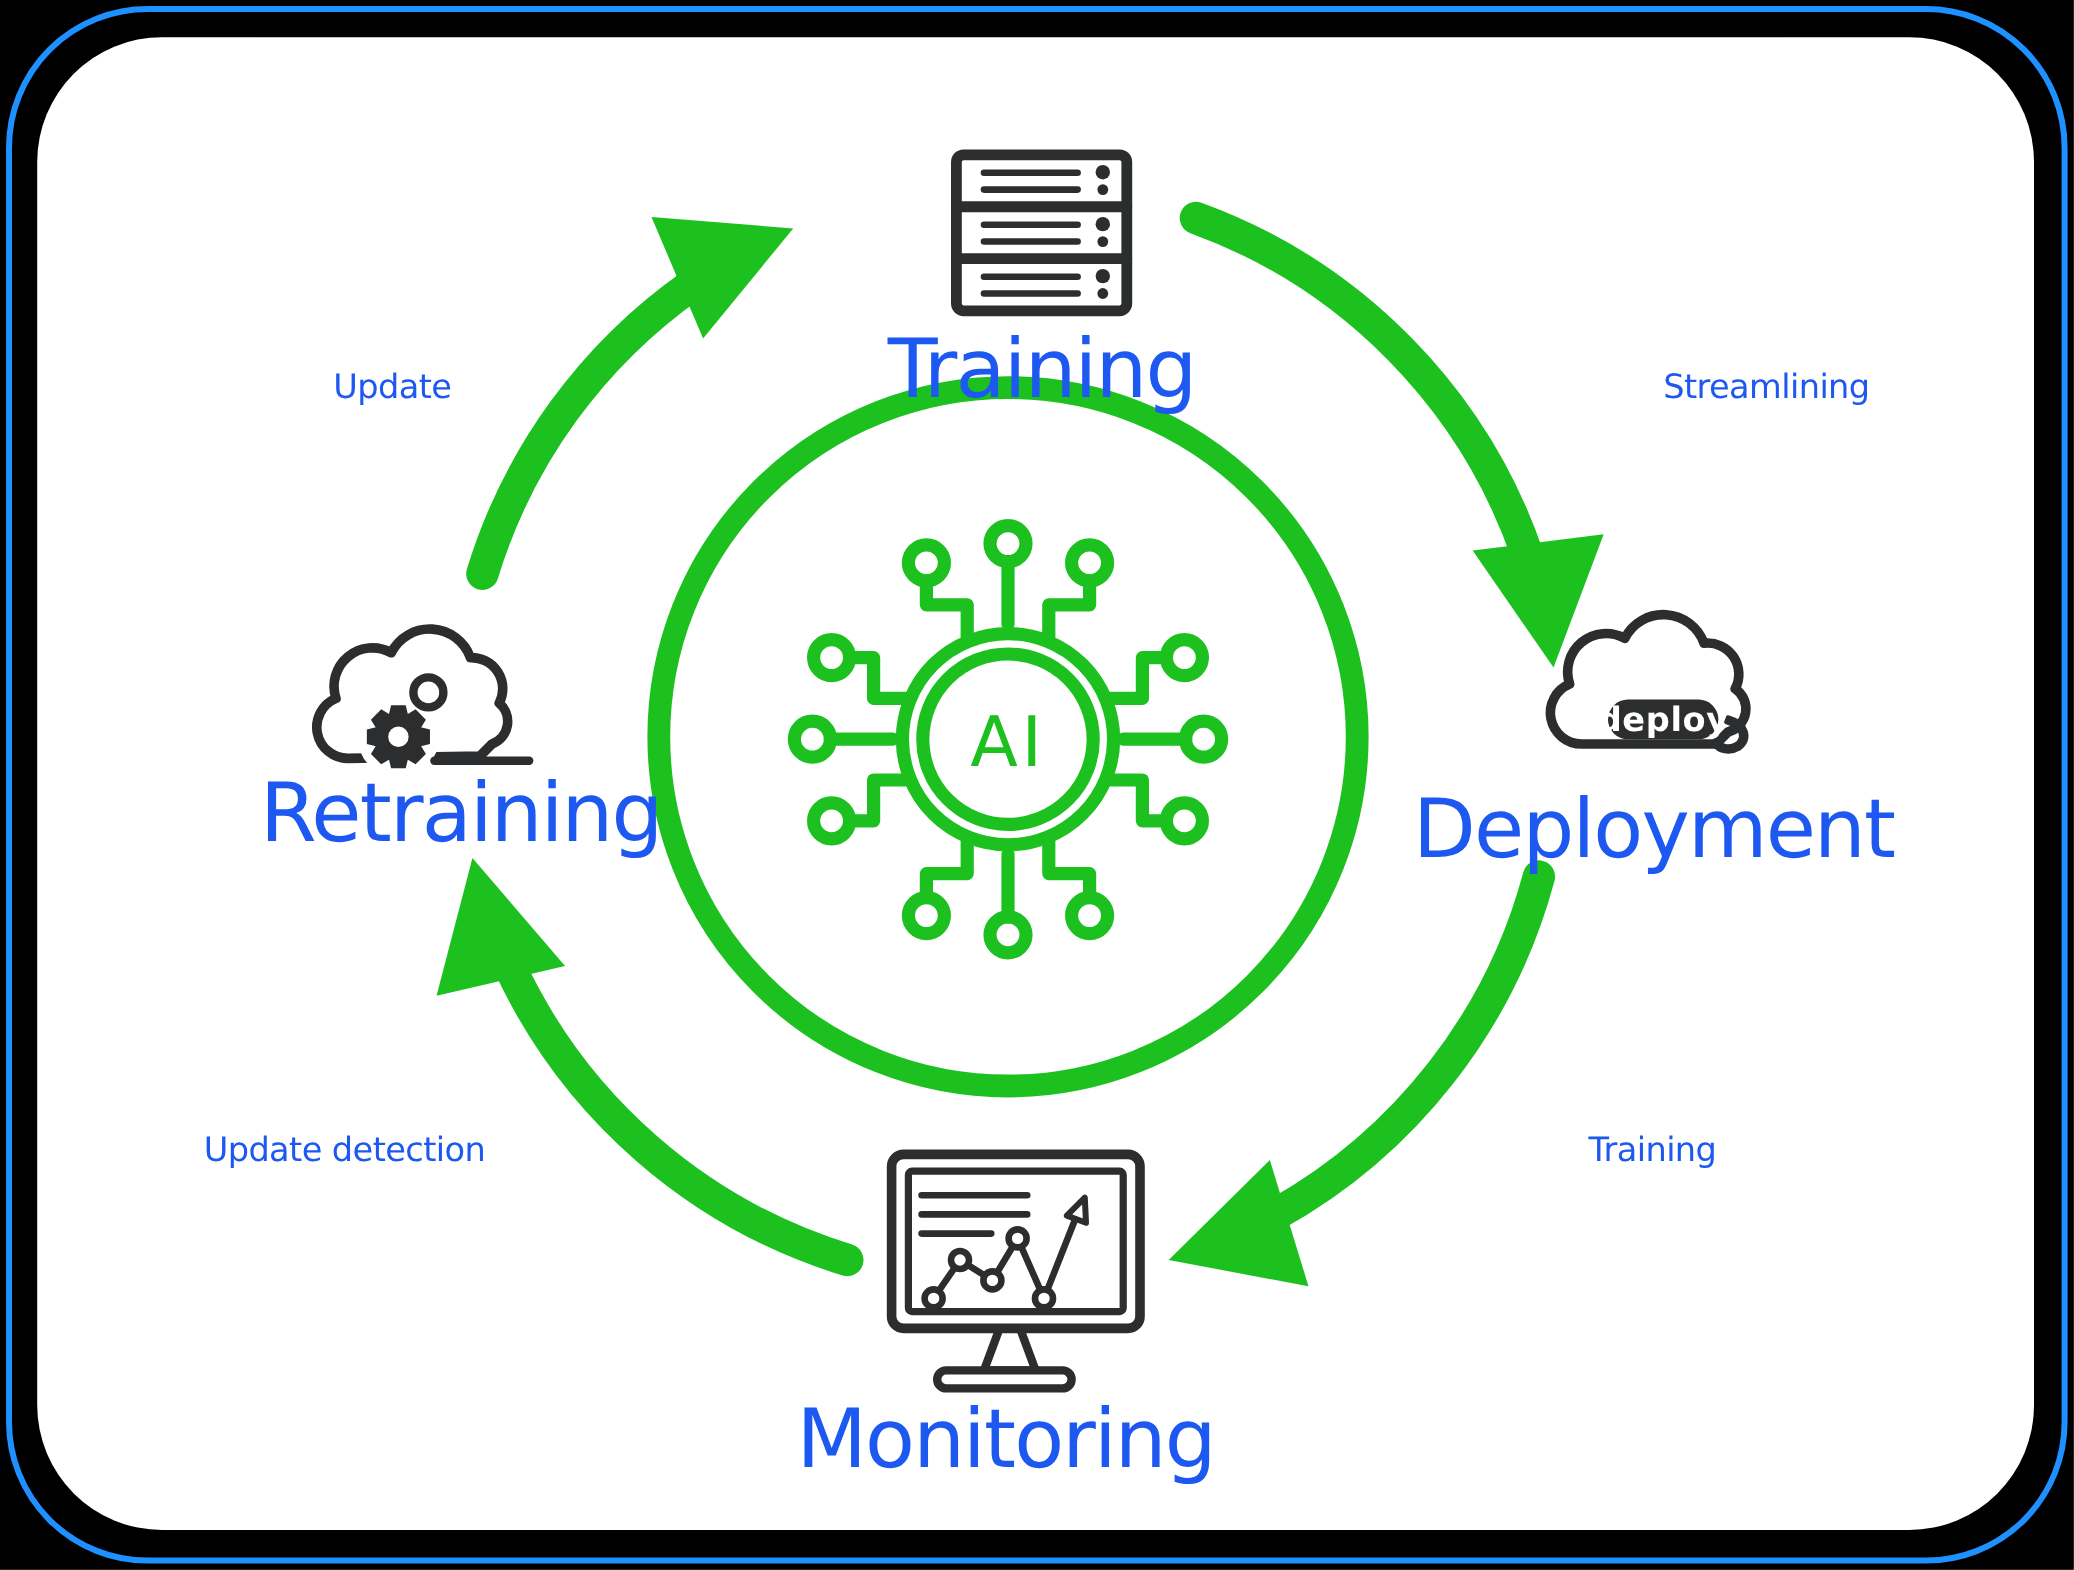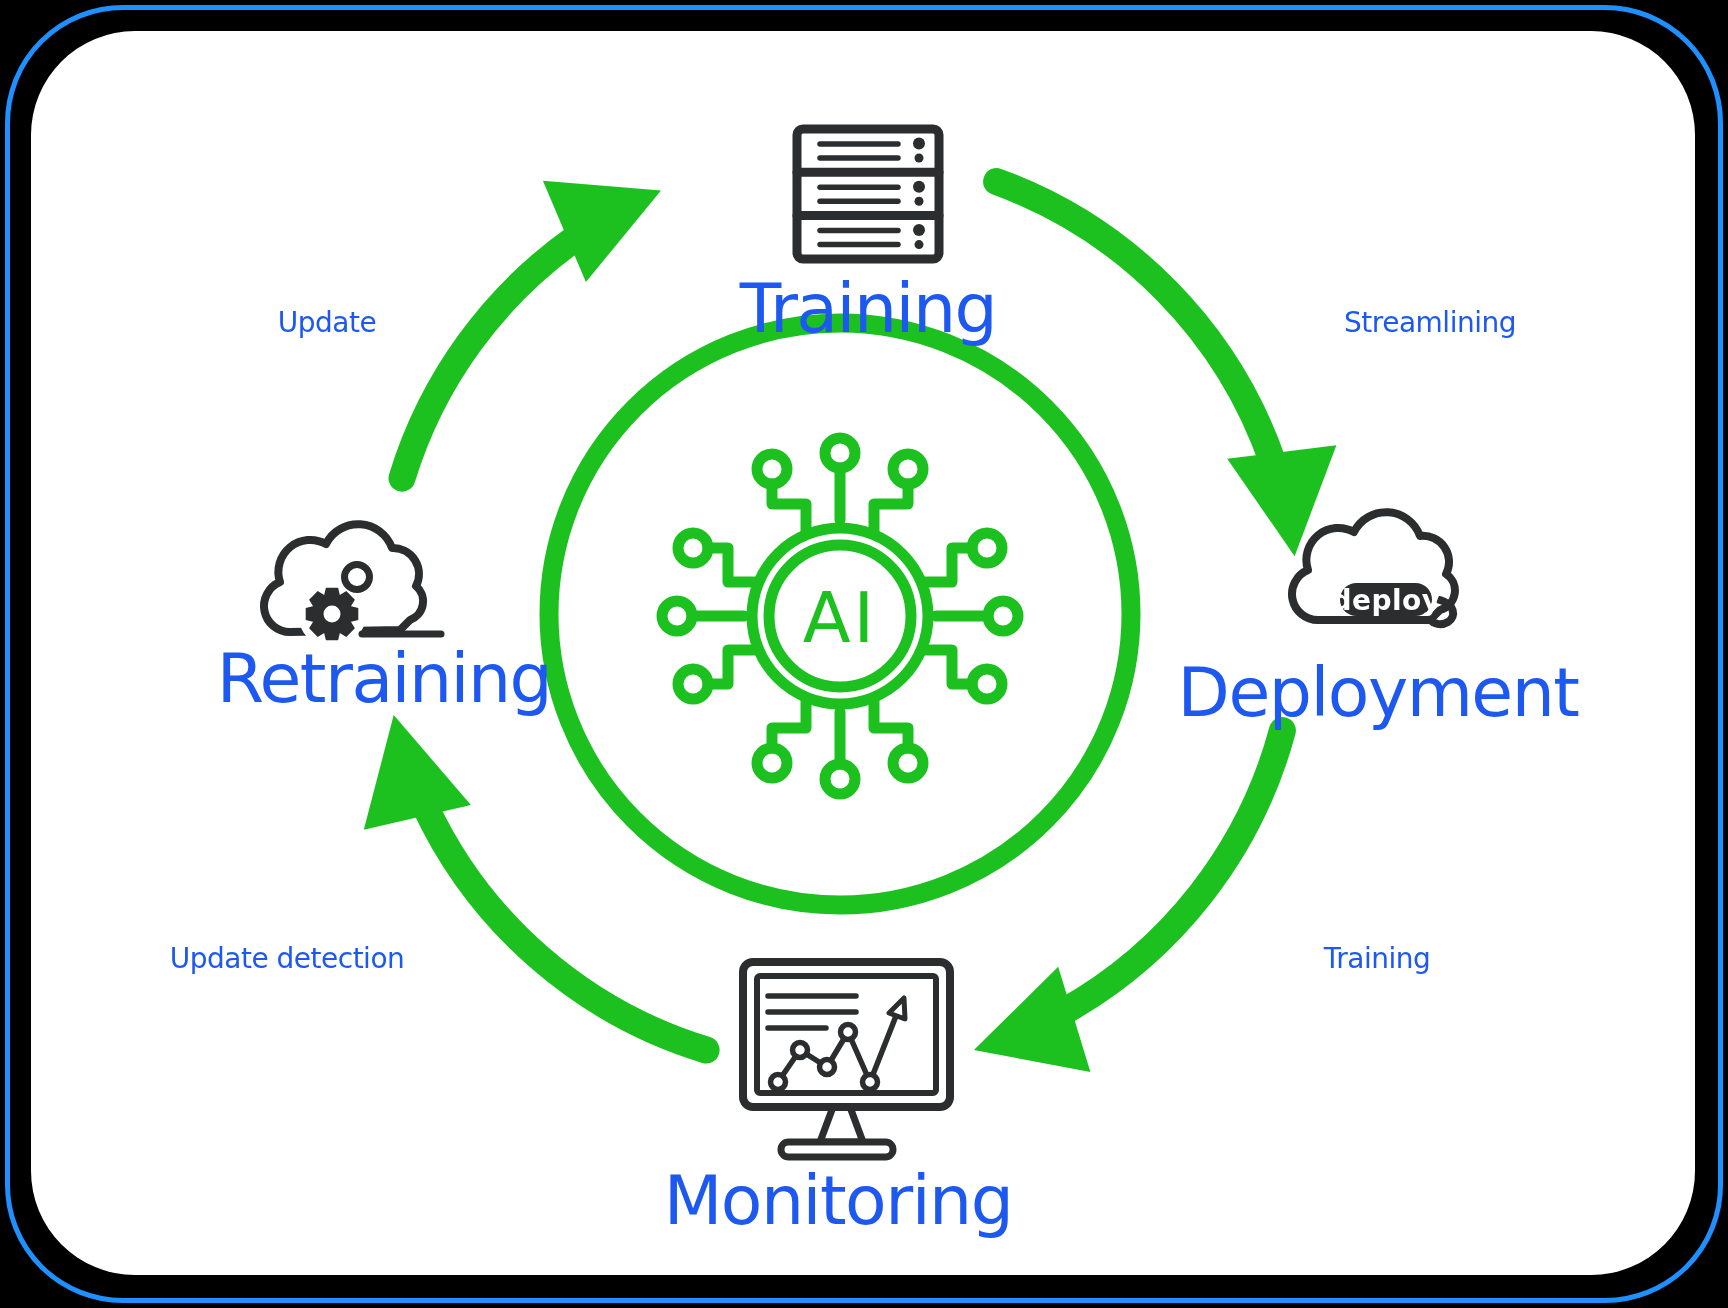--- a/index.html
+++ b/index.html
@@ -30,21 +30,21 @@
   .label{
     position:absolute;
     transform:translate(-50%,-50%);
     white-space:nowrap;
     z-index:3;
     color:var(--label-blue,#1d58f0);
   }
   .stage-label{font-size:68px;font-weight:400;letter-spacing:-1.5px;}
   .transition-label{font-size:28px;font-weight:500;letter-spacing:-0.5px;}
   .ai-label{
-    font-size:70px;font-weight:400;letter-spacing:3px;
+    font-size:58px;font-weight:400;letter-spacing:3px;
     color:var(--accent-green,#1cc120);
   }
   .deploy-label{font-size:28px;font-weight:700;color:#fff;letter-spacing:0.5px;}
 
   
   .ring{stroke:var(--accent-green,#1cc120);stroke-width:19;fill:none;}
   .cycle-arc{stroke:var(--accent-green,#1cc120);stroke-width:27;fill:none;stroke-linecap:round;}
   .arrowhead{fill:var(--accent-green,#1cc120);stroke:none;}
   .green-line{stroke:var(--accent-green,#1cc120);fill:none;stroke-linecap:round;stroke-linejoin:round;}
   .dark{stroke:var(--icon-dark,#2b2d2e);fill:none;stroke-linecap:round;stroke-linejoin:round;}
@@ -175,18 +175,18 @@
       </g>
   </g>
 </svg>
 
 <div class="label stage-label" style="left:868px;top:308px;">Training</div>
 <div class="label stage-label" style="left:1378px;top:692px;">Deployment</div>
 <div class="label stage-label" style="left:838px;top:1200px;">Monitoring</div>
 <div class="label stage-label" style="left:384px;top:678px;">Retraining</div>
 
 <div class="label transition-label" style="left:327px;top:322px;">Update</div>
-<div class="label transition-label" style="left:1430px;top:322px;text-align:right;">Streamlining</div>
+<div class="label transition-label" style="left:1472px;top:322px;text-align:right;">Streamlining</div>
 <div class="label transition-label" style="left:1377px;top:958px;">Training</div>
 <div class="label transition-label" style="left:287px;top:958px;">Update detection</div>
 
 <div class="label ai-label" style="left:840px;top:618px;">AI</div>
 <div class="label deploy-label" style="left:1386px;top:600px;">deploy</div>
 
 </body></html>

